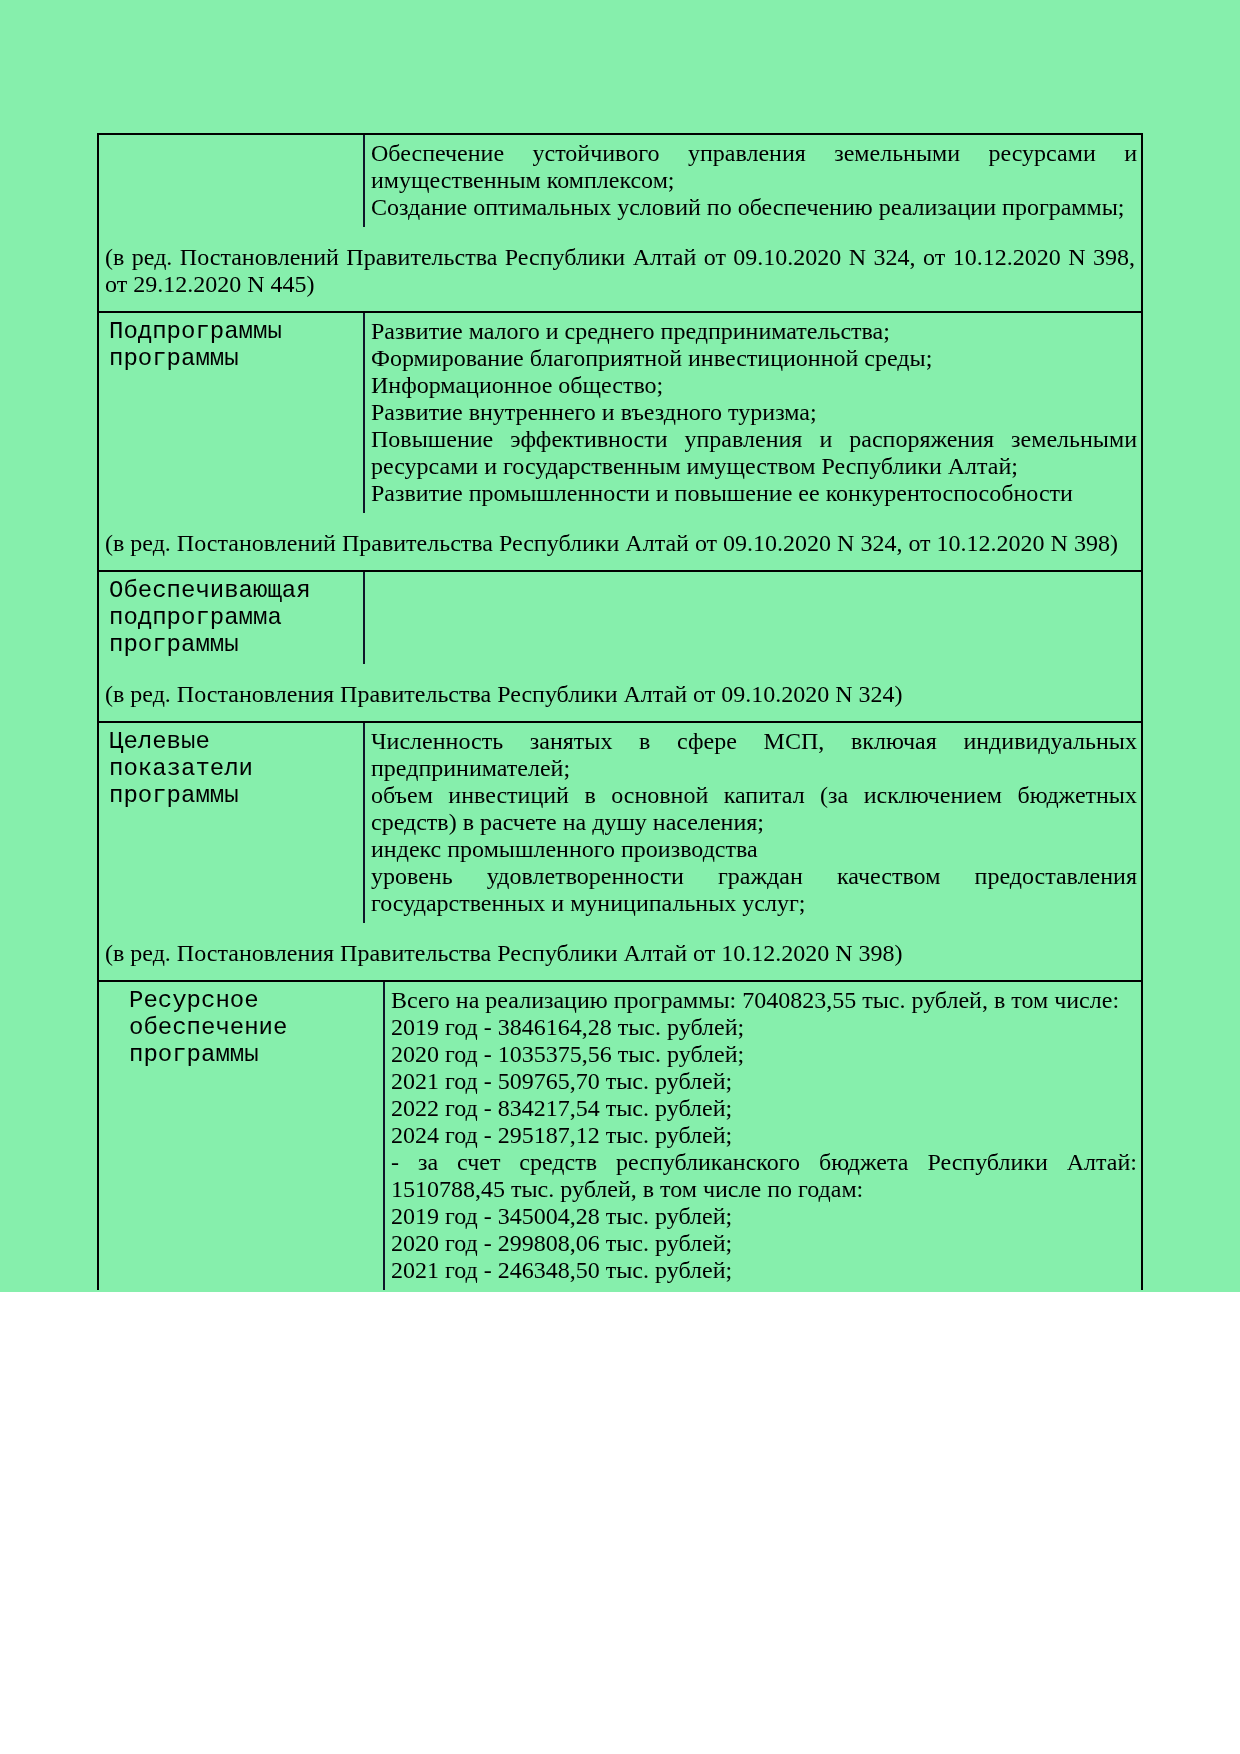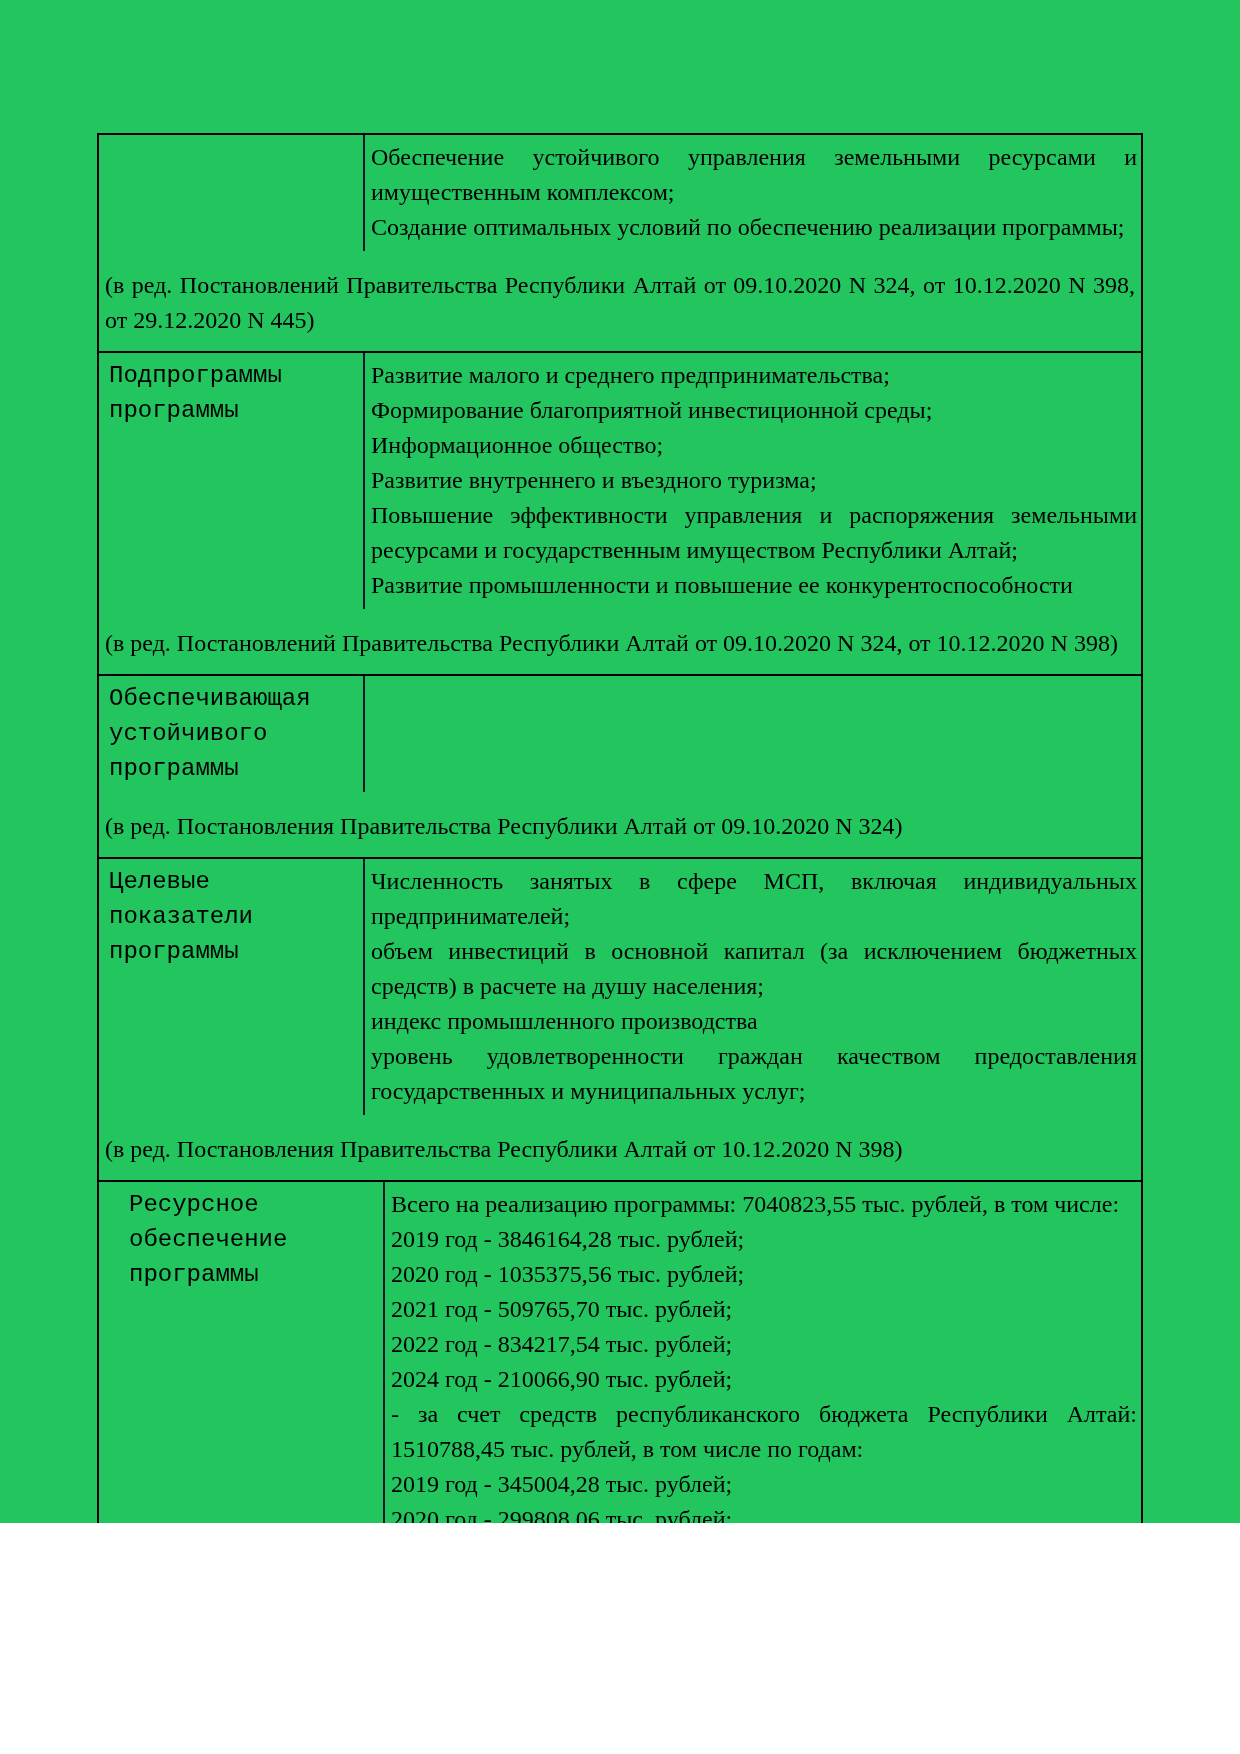--- a/index.html
+++ b/index.html
@@ -3,25 +3,25 @@
 <meta charset="utf-8">
 <style>
   html, body {
     margin: 0;
     padding: 0;
     background: #ffffff;
   }
   .page {
     position: relative;
     width: 1240px;
-    height: 1523px;
-    background: #22c55e;
+    height: 1292px;
+    background: #86efac;
     font-family: "Liberation Serif", "DejaVu Serif", serif;
     font-size: 24px;
-    line-height: 35px;
+    line-height: 27px;
     color: #000000;
   }
   .doc-table {
     position: absolute;
     left: 97px;
     top: 133px;
     width: 1046px;
     box-sizing: border-box;
     border: 2px solid #000000;
     border-bottom: none;
@@ -95,21 +95,21 @@
           <p>Повышение эффективности управления и распоряжения земельными ресурсами и государственным имуществом Республики Алтай;</p>
           <p>Развитие промышленности и повышение ее конкурентоспособности</p>
         </div>
       </div>
       <div class="amendment">(в ред. Постановлений Правительства Республики Алтай от 09.10.2020 N 324, от 10.12.2020 N 398)</div>
     </section>
 
     <section class="block">
       <div class="row">
         <div class="cell label">
-          <p>Обеспечивающая устойчивого программы</p>
+          <p>Обеспечивающая подпрограмма программы</p>
         </div>
       </div>
       <div class="amendment">(в ред. Постановления Правительства Республики Алтай от 09.10.2020 N 324)</div>
     </section>
 
     <section class="block">
       <div class="row">
         <div class="cell label">
           <p>Целевые показатели программы</p>
         </div>
@@ -127,21 +127,21 @@
       <div class="row">
         <div class="cell label">
           <p>Ресурсное обеспечение программы</p>
         </div>
         <div class="cell content">
           <p>Всего на реализацию программы: 7040823,55 тыс. рублей, в том числе:</p>
           <p>2019 год - 3846164,28 тыс. рублей;</p>
           <p>2020 год - 1035375,56 тыс. рублей;</p>
           <p>2021 год - 509765,70 тыс. рублей;</p>
           <p>2022 год - 834217,54 тыс. рублей;</p>
-          <p>2024 год - 210066,90 тыс. рублей;</p>
+          <p>2024 год - 295187,12 тыс. рублей;</p>
           <p>- за счет средств республиканского бюджета Республики Алтай: 1510788,45 тыс. рублей, в том числе по годам:</p>
           <p>2019 год - 345004,28 тыс. рублей;</p>
           <p>2020 год - 299808,06 тыс. рублей;</p>
           <p>2021 год - 246348,50 тыс. рублей;</p>
         </div>
       </div>
     </section>
 
   </div>
 </div>

